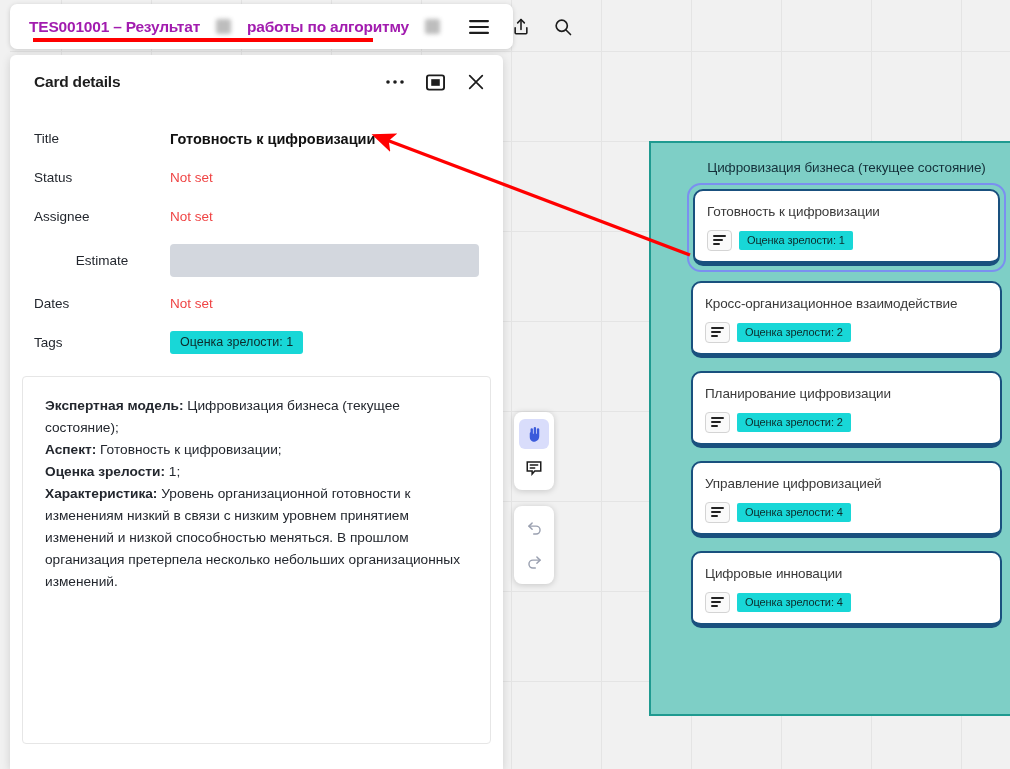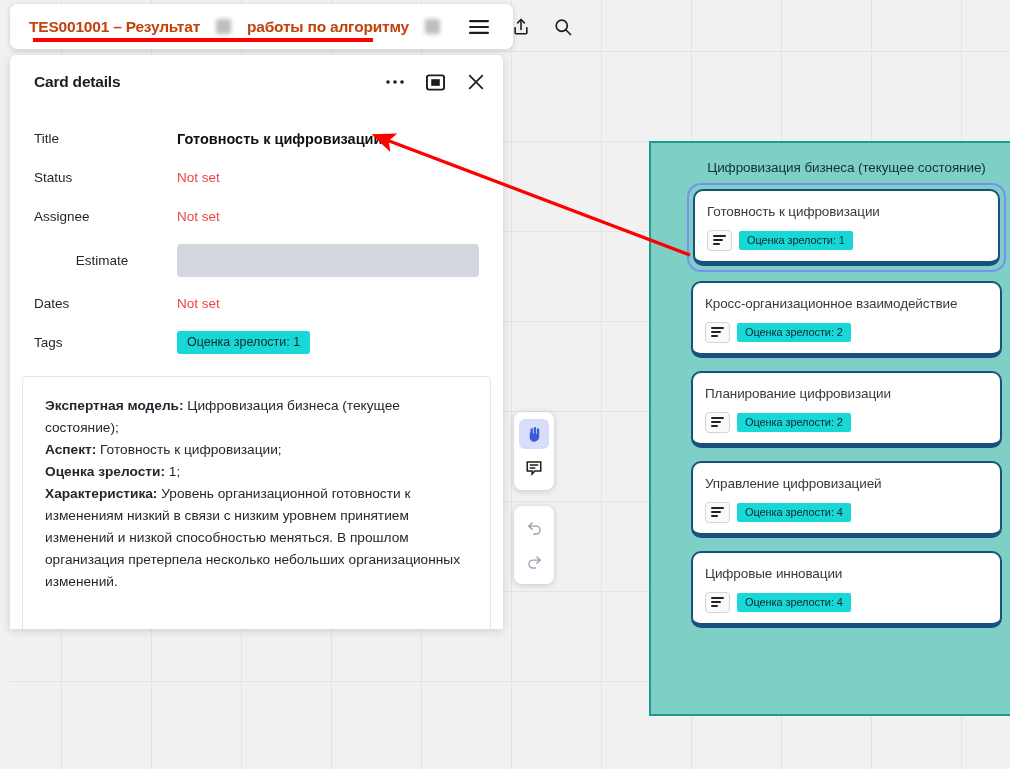--- a/index.html
+++ b/index.html
@@ -75,54 +75,54 @@
 
   
   .topbar {
     position: absolute; left: 10px; top: 4px; width: 503px; height: 45px;
     background: #fff; border-radius: 7px;
     box-shadow: 0 1px 5px rgba(0,0,0,0.16);
     display: flex; align-items: center; z-index: 20;
   }
   .topbar .vsep { width: 1px; height: 22px; background: #d8d8d8; margin: 0 2px; }
   .doc-title {
-    font-size: 15.5px; font-weight: bold; color: #c2410c; white-space: nowrap;
+    font-size: 15.5px; font-weight: bold; color: #a21caf; white-space: nowrap;
     margin-left: 15px; letter-spacing: -0.2px;
     display: flex; align-items: center; gap: 16px;
   }
   .redact {
     display: inline-block; width: 15px; height: 15px; border-radius: 2px;
     background: #bdbdbd; filter: blur(2.2px); vertical-align: middle;
   }
   .title-underline {
     position: absolute; left: 33px; top: 38px; width: 340px; height: 4px;
     background: #ff0000; z-index: 21;
   }
   .topbar-actions { display: flex; align-items: center; gap: 16px; margin-left: 12px; }
   .icon-btn {
     width: 26px; height: 26px; display: flex; align-items: center; justify-content: center;
     cursor: pointer;
   }
 
   
   .panel {
-    position: absolute; left: 10px; top: 55px; width: 493px; height: 574px;
+    position: absolute; left: 10px; top: 55px; width: 493px; height: 714px;
     background: #ffffff; border-radius: 6px 6px 0 0;
     box-shadow: 0 2px 10px rgba(0,0,0,0.14);
     z-index: 18; overflow: hidden;
   }
   .panel-head {
     display: flex; align-items: center; height: 54px; padding: 0 18px 0 24px;
   }
   .panel-head h1 { font-size: 15.5px; font-weight: bold; color: #1d1d1d; letter-spacing: -0.2px; }
   .panel-head .spacer { flex: 1; }
   .panel-head .hicon { margin-left: 22px; cursor: pointer; display: flex; align-items: center; }
 
   .rows { padding: 10px 0 0 0; }
-  .row { display: flex; align-items: center; min-height: 39px; padding: 0 24px; gap: 7px; }
+  .row { display: flex; align-items: center; min-height: 39px; padding: 0 24px; }
   .row-label { width: 136px; flex: 0 0 136px; font-size: 13.5px; color: #23272e; }
   .row-val { font-size: 13.5px; color: #ef4444; }
   .row-val.strong { font-weight: bold; font-size: 14.5px; color: #111; }
   .color-dot { width: 19px; height: 19px; border-radius: 50%; background: #1a5387; }
   .estimate-bar { width: 330px; height: 33px; border-radius: 4px; background: #d3d7de; }
   .tag-lg {
     background: #18d7d7; color: #0d2b2b; font-size: 12.5px;
     padding: 4px 10px 5px 10px; border-radius: 3px; display: inline-block;
   }
 

